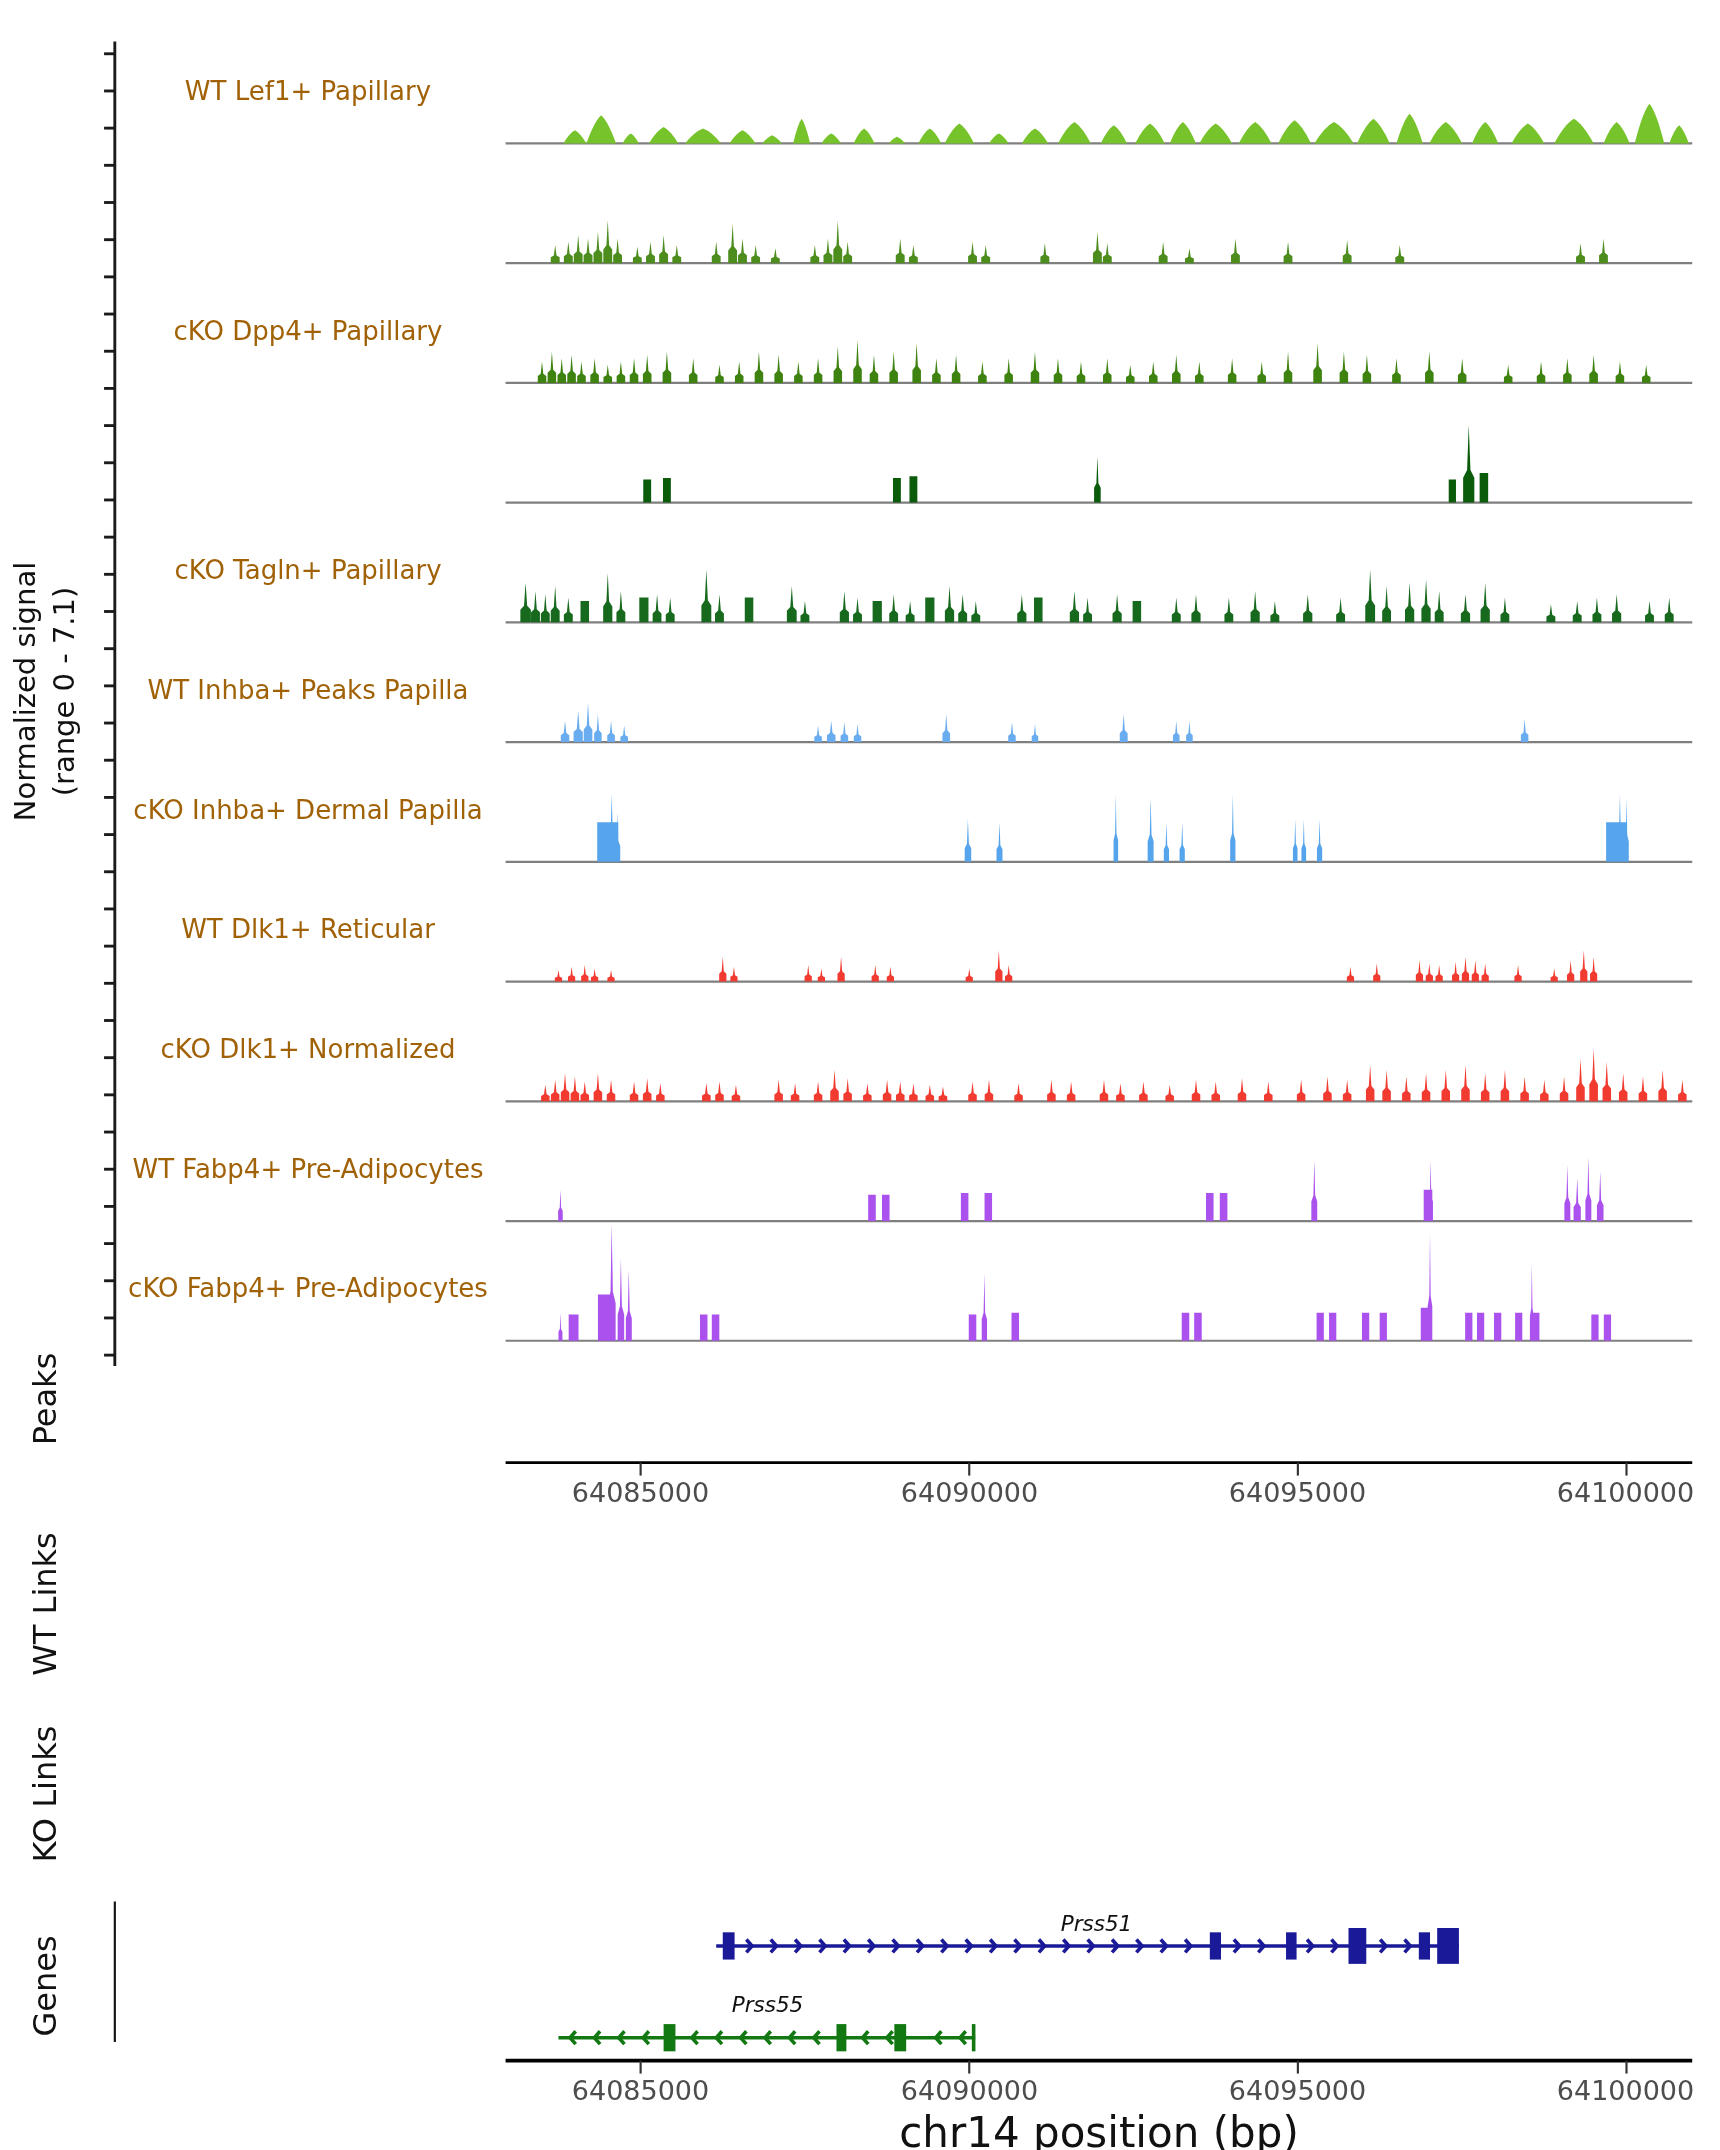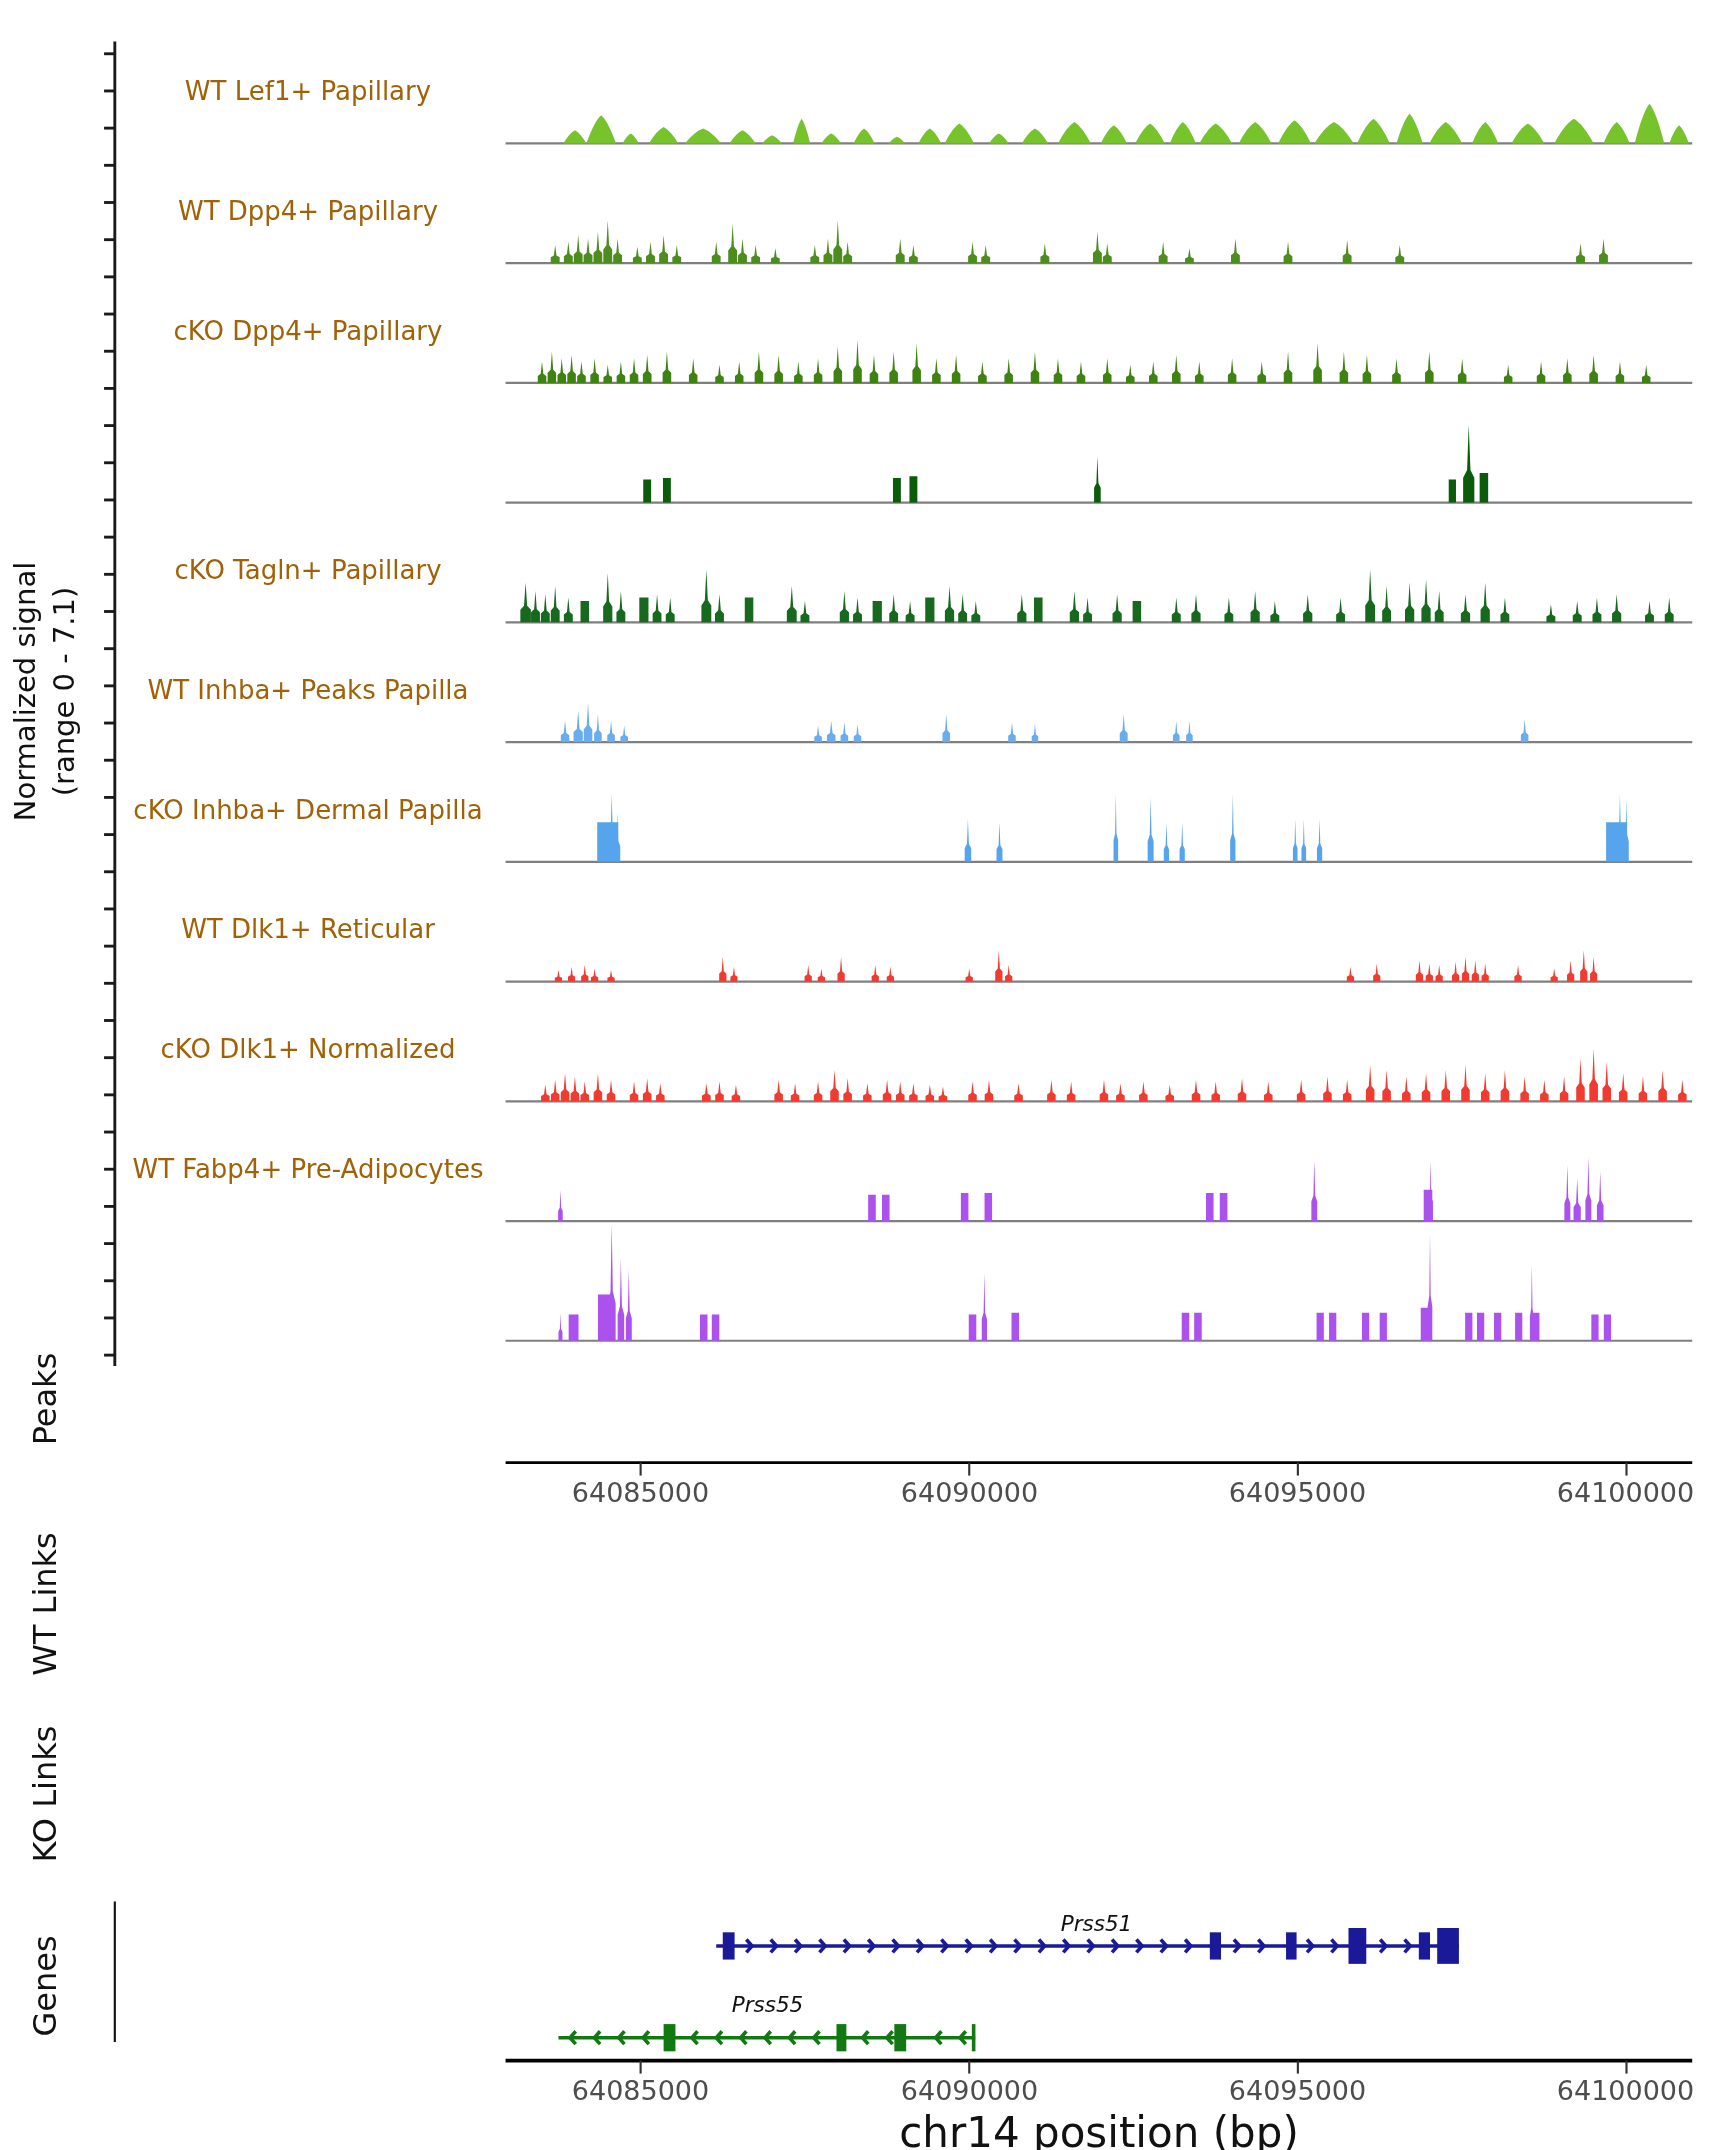--- a/index.html
+++ b/index.html
@@ -143,28 +143,28 @@
       <rect x="1247.2" y="2823.0" width="16.5" height="38" fill="#127812"></rect>
       <rect x="1355.3" y="2823.0" width="5.0" height="38" fill="#127812"></rect>
     </svg>
 
   <div class="rot ylab">
     <div>Normalized signal</div>
     <div>(range 0 - 7.1)</div>
   </div>
 
   <div class="track-label" style="top:75px">WT Lef1+ Papillary</div>
-  <div class="track-label" style="top:195px">WT Dpp4+ Papillary</div>
   <div class="track-label" style="top:315px">cKO Dpp4+ Papillary</div>
   <div class="track-label" style="top:554px">cKO Tagln+ Papillary</div>
   <div class="track-label" style="top:674px">WT Inhba+ Peaks Papilla</div>
   <div class="track-label" style="top:794px">cKO Inhba+ Dermal Papilla</div>
   <div class="track-label" style="top:913px">WT Dlk1+ Reticular</div>
   <div class="track-label" style="top:1033px">cKO Dlk1+ Normalized</div>
   <div class="track-label" style="top:1153px">WT Fabp4+ Pre-Adipocytes</div>
+  <div class="track-label" style="top:1272px">cKO Fabp4+ Pre-Adipocytes</div>
 
   <div class="rot sec" style="top:1381px">Peaks</div>
   <div class="rot sec" style="top:1586px">WT Links</div>
   <div class="rot sec" style="top:1776px">KO Links</div>
   <div class="rot sec" style="top:1968px">Genes</div>
 
   <div class="xtick" style="left:533px;top:1477px">64085000</div>
   <div class="xtick" style="left:862px;top:1477px">64090000</div>
   <div class="xtick" style="left:1190px;top:1477px">64095000</div>
   <div class="xtick" style="left:1518px;top:1477px">64100000</div>

